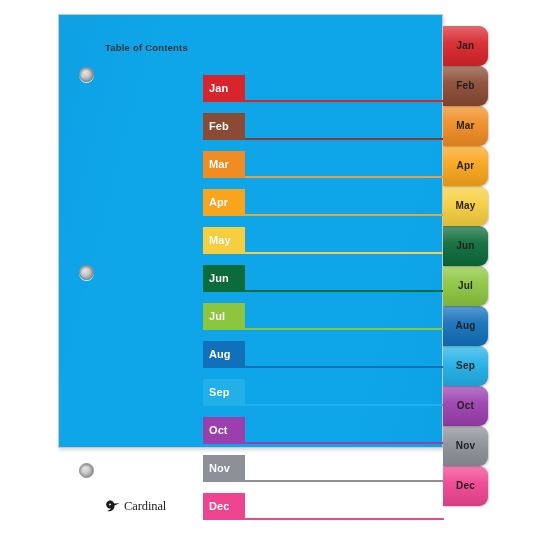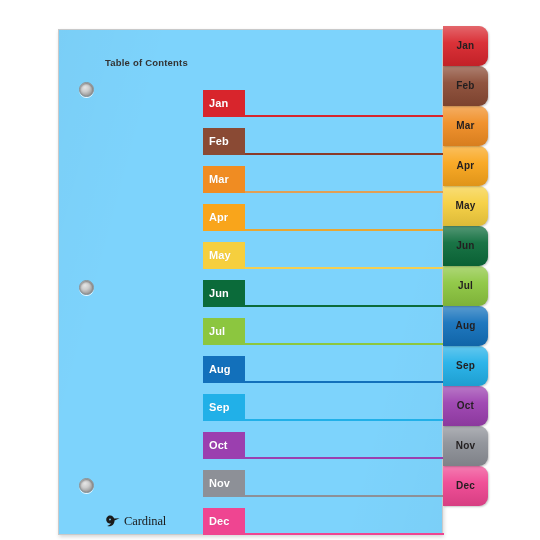--- a/index.html
+++ b/index.html
@@ -20,24 +20,24 @@
     width: 540px;
     height: 540px;
     background: #ffffff;
     overflow: hidden;
   }
 
   
   #sheet {
     position: absolute;
     left: 58px;
-    top: 29px;
+    top: 14px;
     width: 385px;
-    height: 506px;
-    background: #7dd3fc;
+    height: 434px;
+    background: #0ea5e9;
     border: 1px solid #c9c9c9;
     box-shadow: 1px 2px 4px rgba(0,0,0,0.16);
     box-sizing: border-box;
   }
 
   
   #sheet-sheen {
     position: absolute;
     inset: 0;
     background: linear-gradient(105deg, rgba(0,0,0,0.025) 0%, rgba(255,255,255,0) 22%, rgba(255,255,255,0) 80%, rgba(0,0,0,0.02) 100%);

